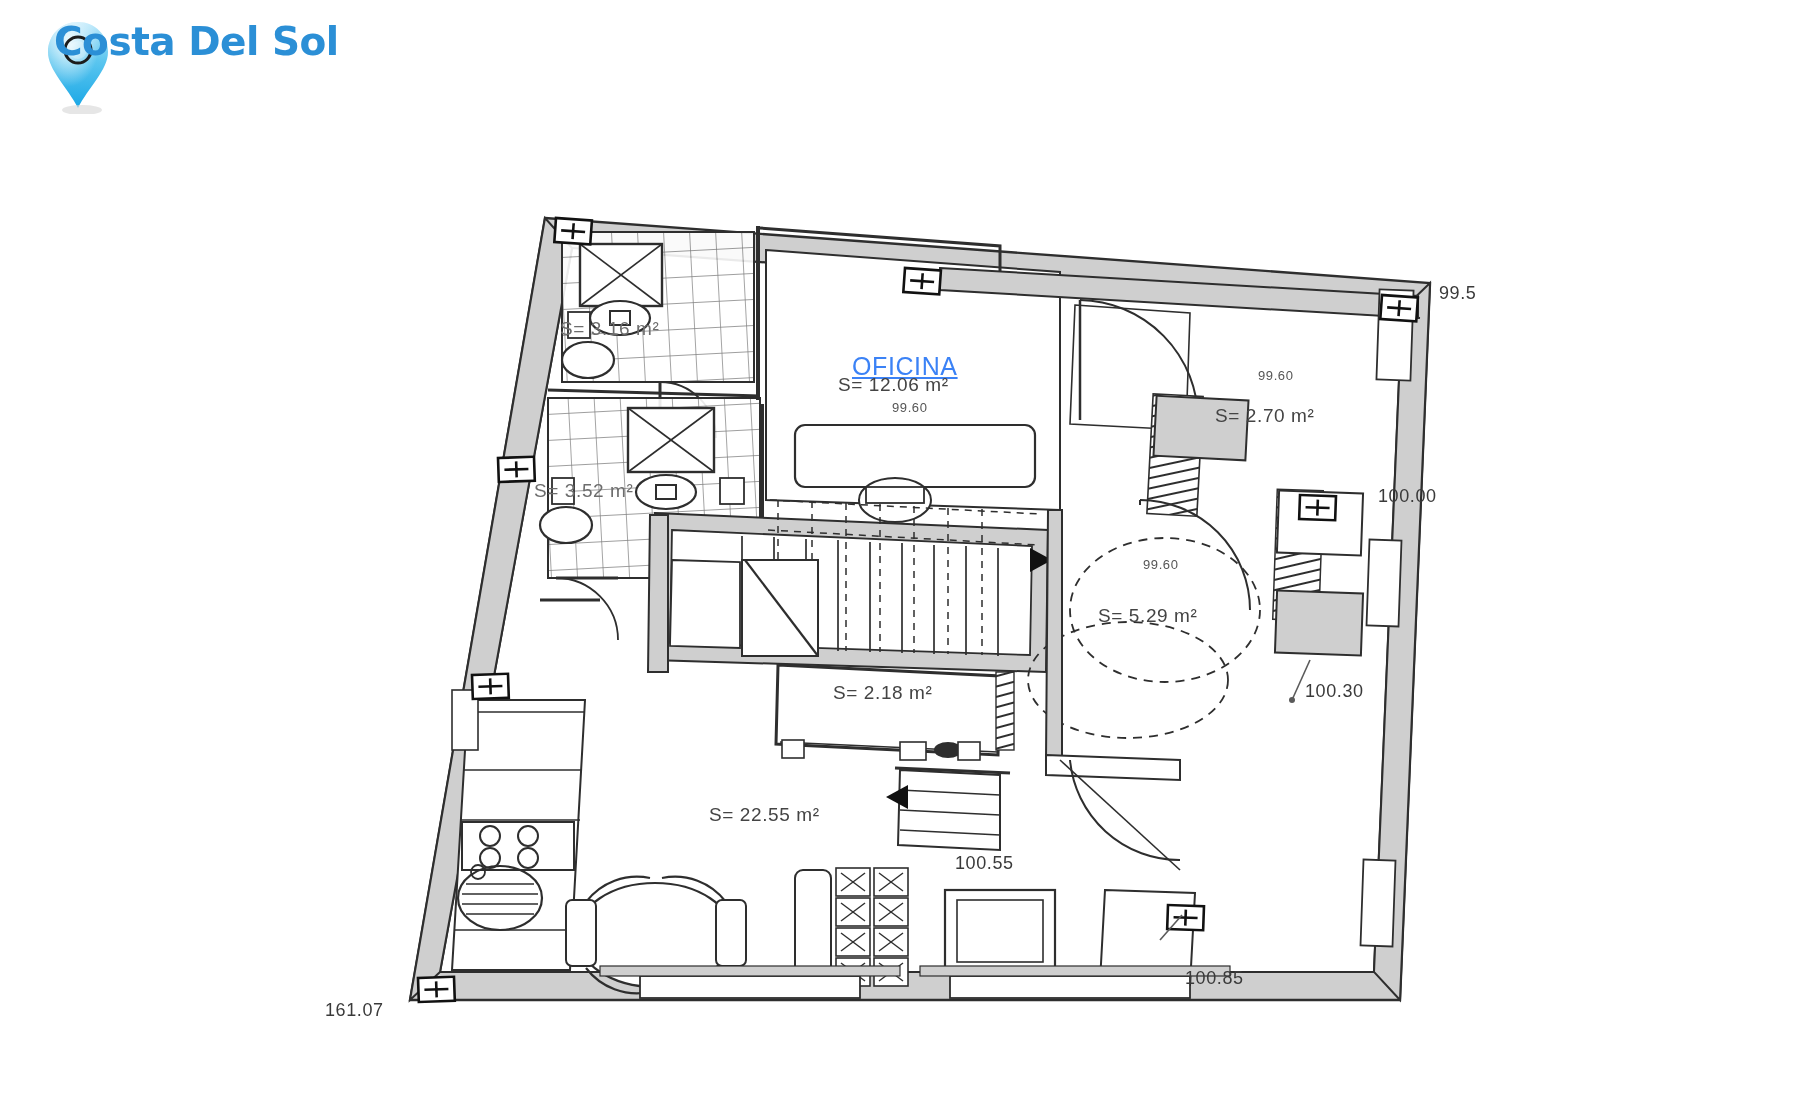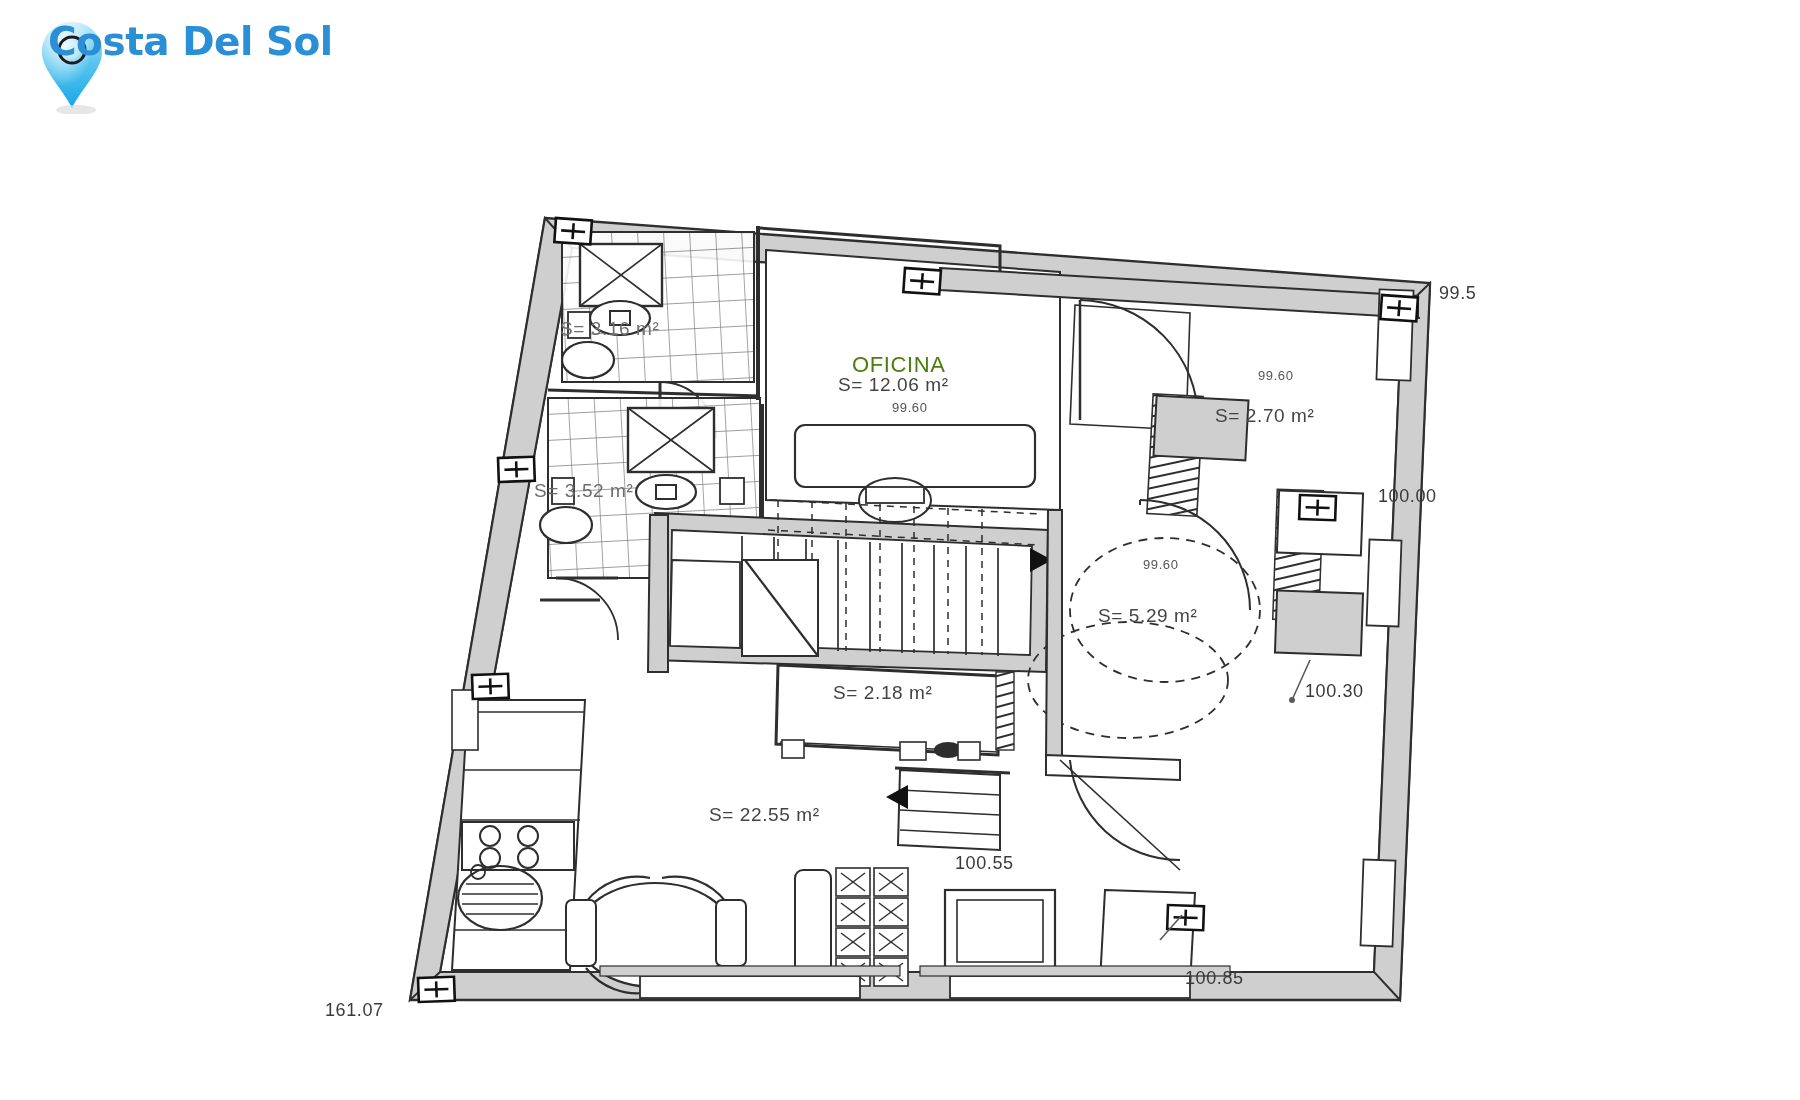--- a/index.html
+++ b/index.html
@@ -15,21 +15,21 @@
   #page {
     position: relative;
     width: 1800px;
     height: 1100px;
     background: #ffffff;
   }
 
   
   #logo {
     position: absolute;
-    left: 18px;
+    left: 24px;
     top: 10px;
     width: 340px;
     height: 100px;
   }
   #logo-pin {
     position: absolute;
     left: 18px;
     top: 8px;
     width: 72px;
     height: 96px;
@@ -82,21 +82,21 @@
   }
 
   
   .plan-label {
     position: absolute;
     font-family: "Liberation Sans", sans-serif;
     color: #3a3a3a;
     white-space: nowrap;
     letter-spacing: 0.6px;
   }
-  .lbl-room-name { font-size: 22px; color: #4d7c0f; }
+  .lbl-room-name { font-size: 25px; color: #3b82f6; text-decoration: underline; }
   .lbl-area      { font-size: 19px; color: #444; }
   .lbl-elev      { font-size: 13px; color: #555; }
   .lbl-elev-dark { font-size: 18px; color: #3a3a3a; }
   .lbl-faint     { color: #6d6d6d; text-align: right; }
 </style>
 </head>
 <body>
 
 <div id="page">
 

